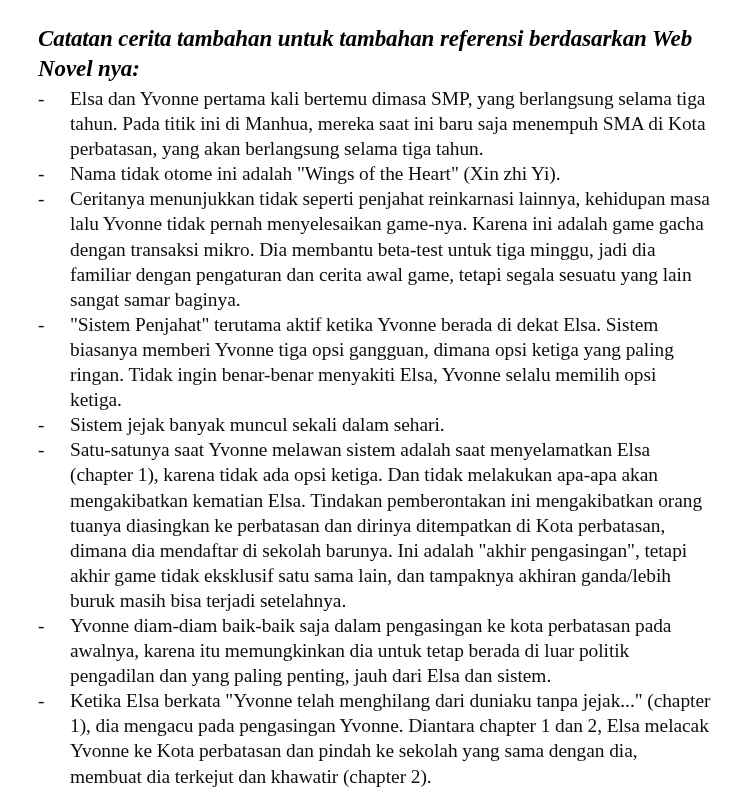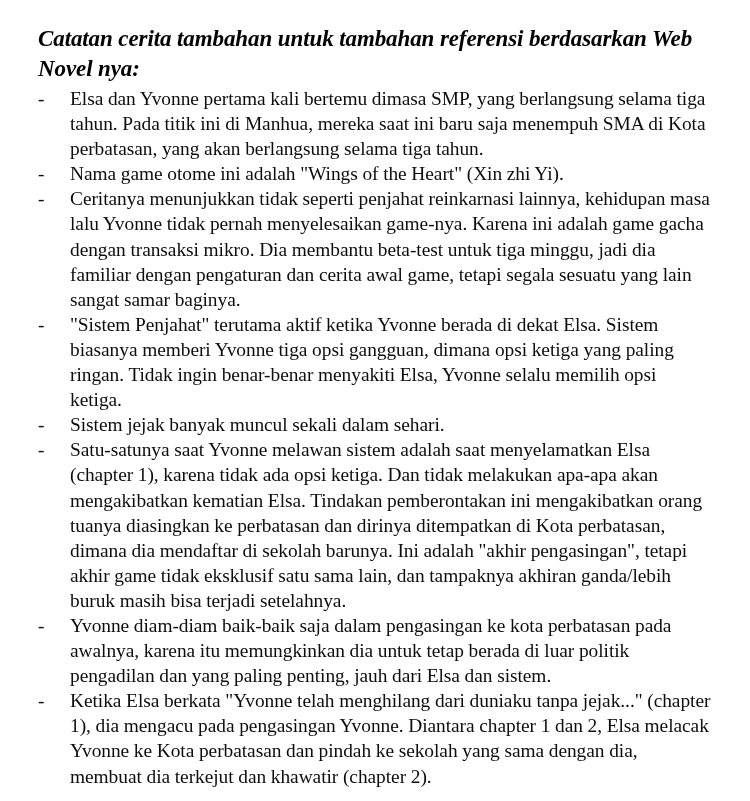--- a/index.html
+++ b/index.html
@@ -77,21 +77,21 @@
 
   <h1 id="doc-title">Catatan cerita tambahan untuk tambahan referensi berdasarkan Web Novel nya:</h1>
 
   <ul id="notes-list">
       <li class="note-item">
         <span class="note-bullet">-</span>
         <span class="note-text">Elsa dan Yvonne pertama kali bertemu dimasa SMP, yang berlangsung selama tiga tahun. Pada titik ini di Manhua, mereka saat ini baru saja menempuh SMA di Kota perbatasan, yang akan berlangsung selama tiga tahun.</span>
       </li>
       <li class="note-item">
         <span class="note-bullet">-</span>
-        <span class="note-text">Nama game otome ini adalah "Wings of the Heart" (Xin zhi Yi).</span>
+        <span class="note-text">Nama tidak otome ini adalah "Wings of the Heart" (Xin zhi Yi).</span>
       </li>
       <li class="note-item">
         <span class="note-bullet">-</span>
         <span class="note-text">Ceritanya menunjukkan tidak seperti penjahat reinkarnasi lainnya, kehidupan masa lalu Yvonne tidak pernah menyelesaikan game-nya. Karena ini adalah game gacha dengan transaksi mikro. Dia membantu beta-test untuk tiga minggu, jadi dia familiar dengan pengaturan dan cerita awal game, tetapi segala sesuatu yang lain sangat samar baginya.</span>
       </li>
       <li class="note-item">
         <span class="note-bullet">-</span>
         <span class="note-text">"Sistem Penjahat" terutama aktif ketika Yvonne berada di dekat Elsa. Sistem biasanya memberi Yvonne tiga opsi gangguan, dimana opsi ketiga yang paling ringan. Tidak ingin benar-benar menyakiti Elsa, Yvonne selalu memilih opsi ketiga.</span>
       </li>
       <li class="note-item">

